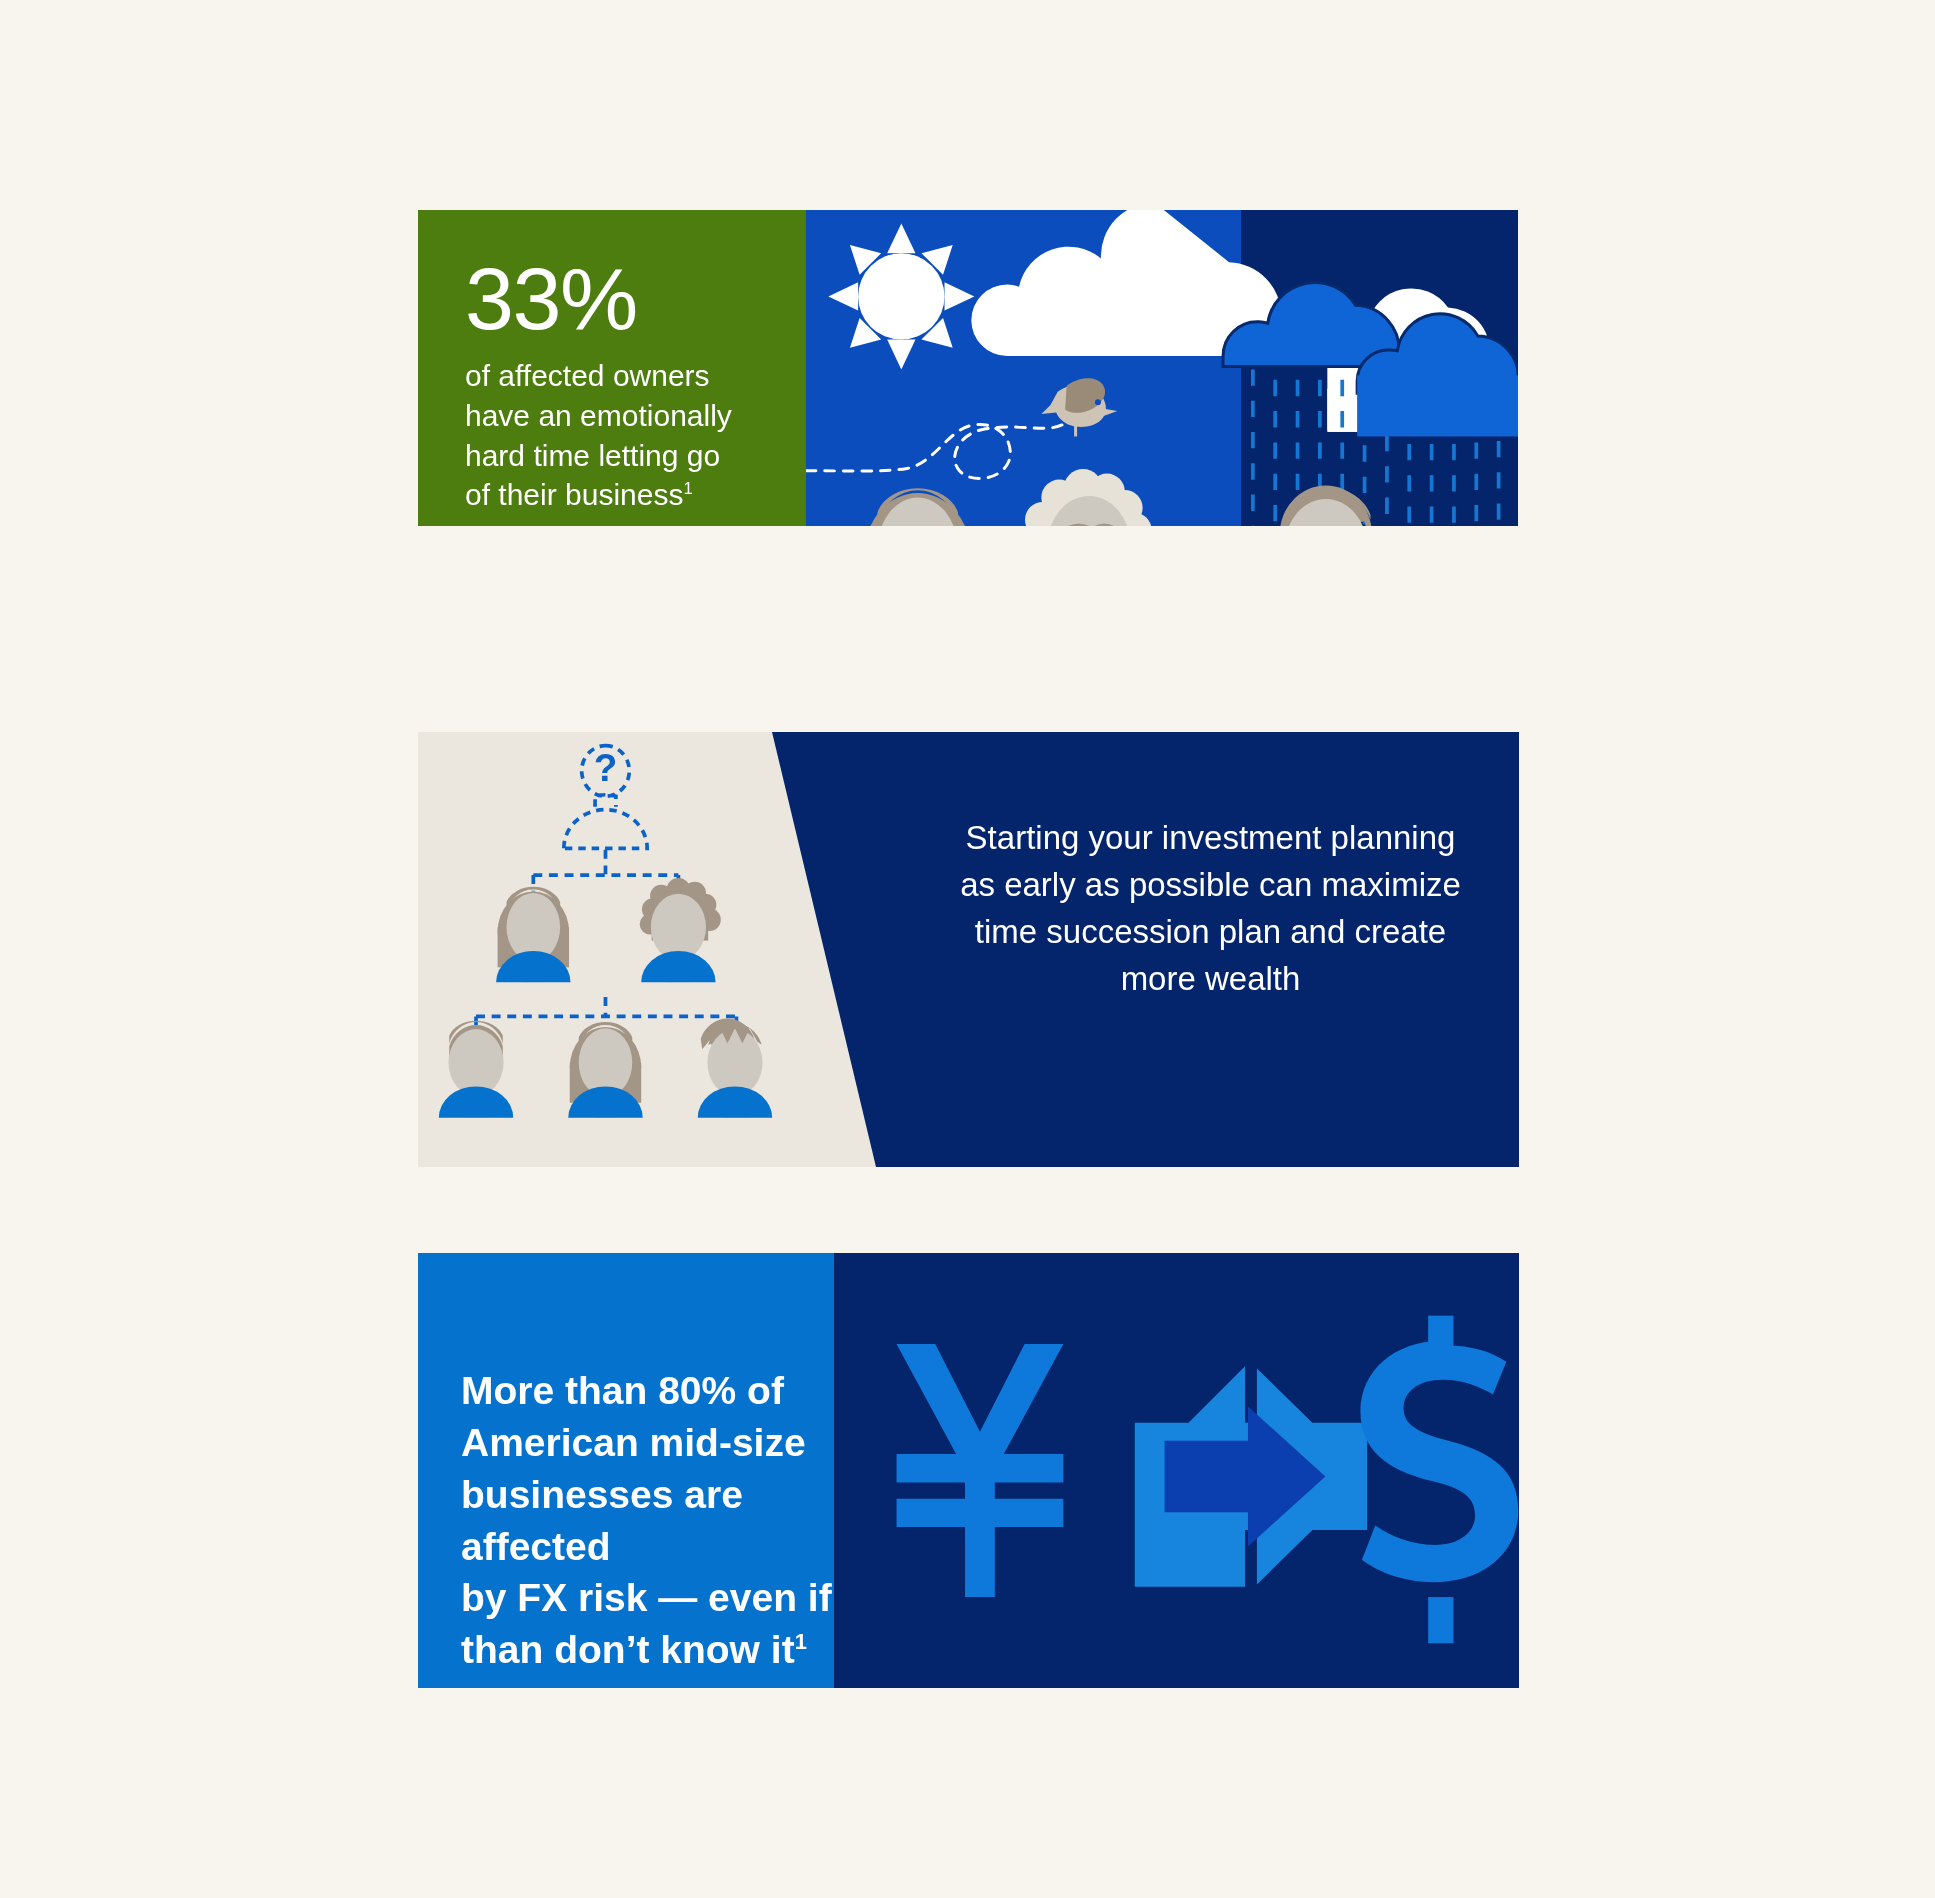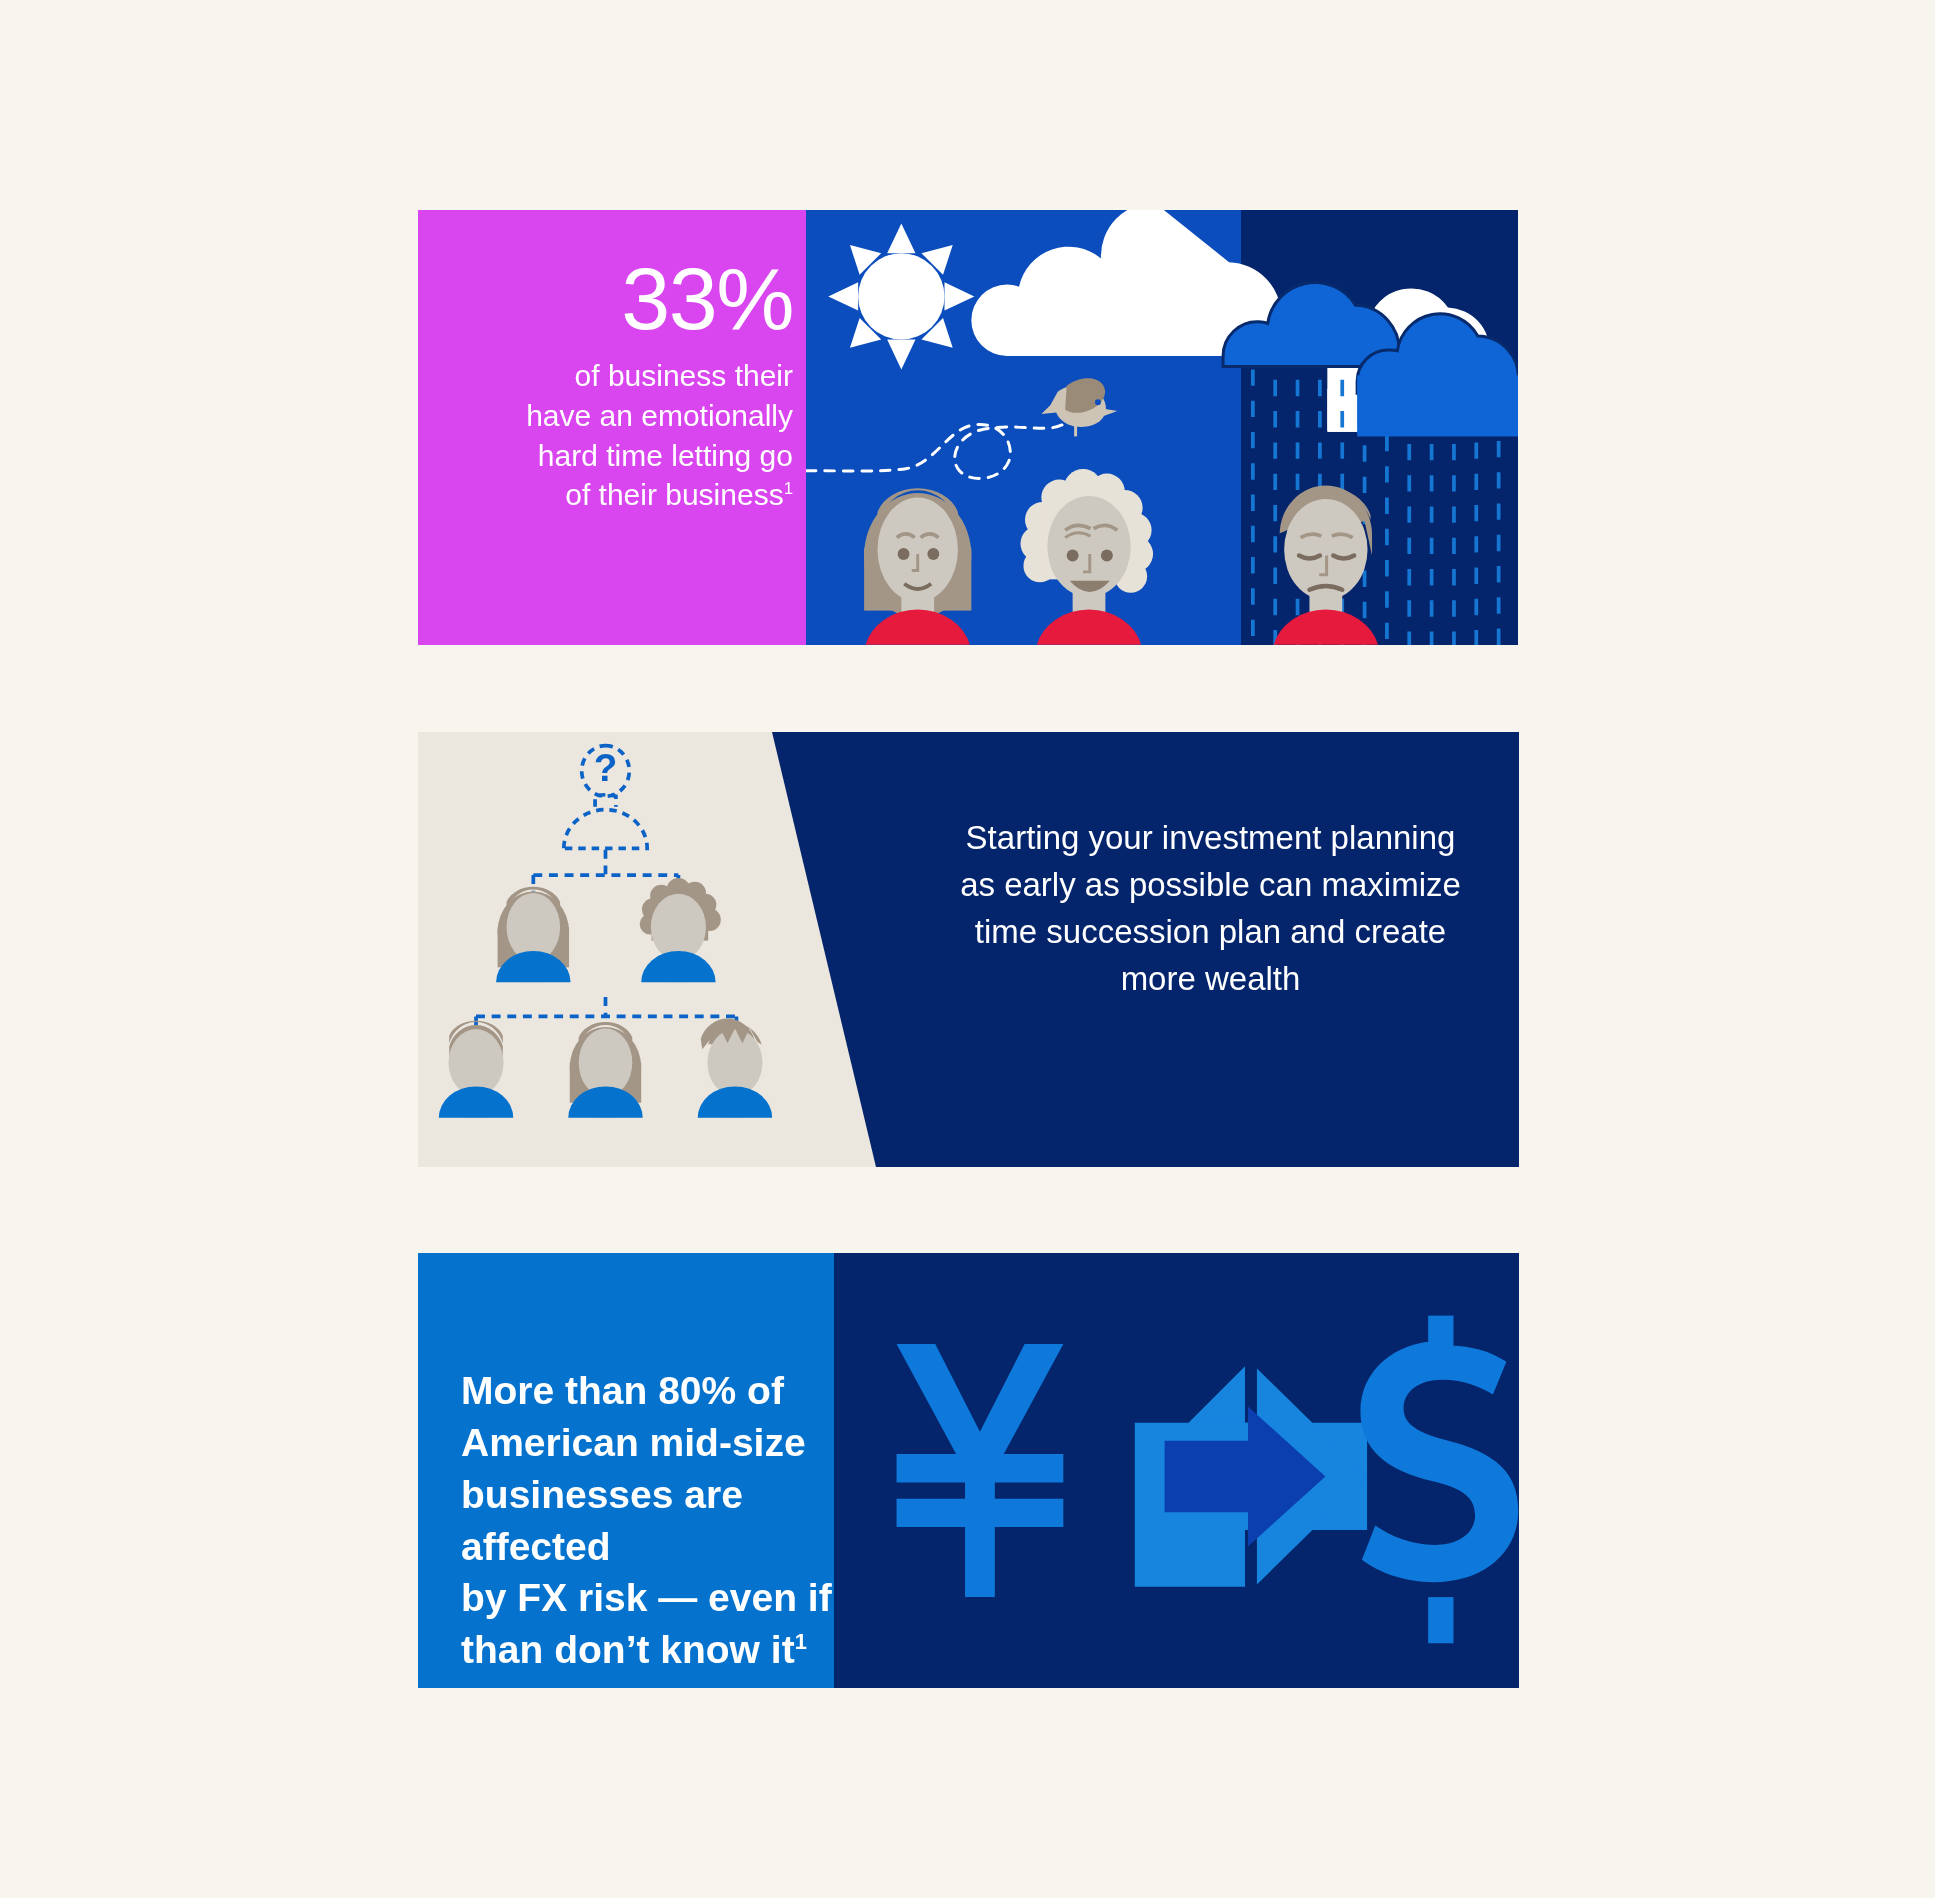--- a/index.html
+++ b/index.html
@@ -25,23 +25,22 @@
   .card {
     position: absolute;
     overflow: hidden;
   }
 
   
   #card-emotional {
     left: 418px;
     top: 210px;
     width: 1100px;
-    height: 435px;
-    background: #d946ef;
-    text-align: right;
+    height: 316px;
+    background: #4d7c0f;
   }
   .c1-panel-mid {
     position: absolute;
     left: 388px; top: 0;
     width: 435px; height: 435px;
     background: #0B4DBD;
   }
   .c1-panel-dark {
     position: absolute;
     left: 823px; top: 0;
@@ -277,21 +276,21 @@
         <path d="M 708 120 q 14 8 28 0" stroke="#7A6D5F" stroke-width="6" fill="none" stroke-linecap="round"></path>
         <path d="M 699 120 l 0 26 l -10 0" stroke="#A39687" stroke-width="4" fill="none"></path>
         <path d="M 676 166 q 22 -10 44 0" stroke="#7A6D5F" stroke-width="6" fill="none" stroke-linecap="round"></path>
         <path d="M 628 240 a 72 62 0 0 1 140 0 z" fill="#E51A3C"></path>
       </g>
     </svg>
 
     <div class="c1-text">
       <div class="c1-stat">33%</div>
       <div class="c1-body">
-        <div>of business their</div>
+        <div>of affected owners</div>
         <div>have an emotionally</div>
         <div>hard time letting go</div>
         <div><span>of their business</span><span class="sup">1</span></div>
       </div>
     </div>
   </div>
 
   <div class="card" id="card-succession">
     <div class="c2-beige"></div>
 

